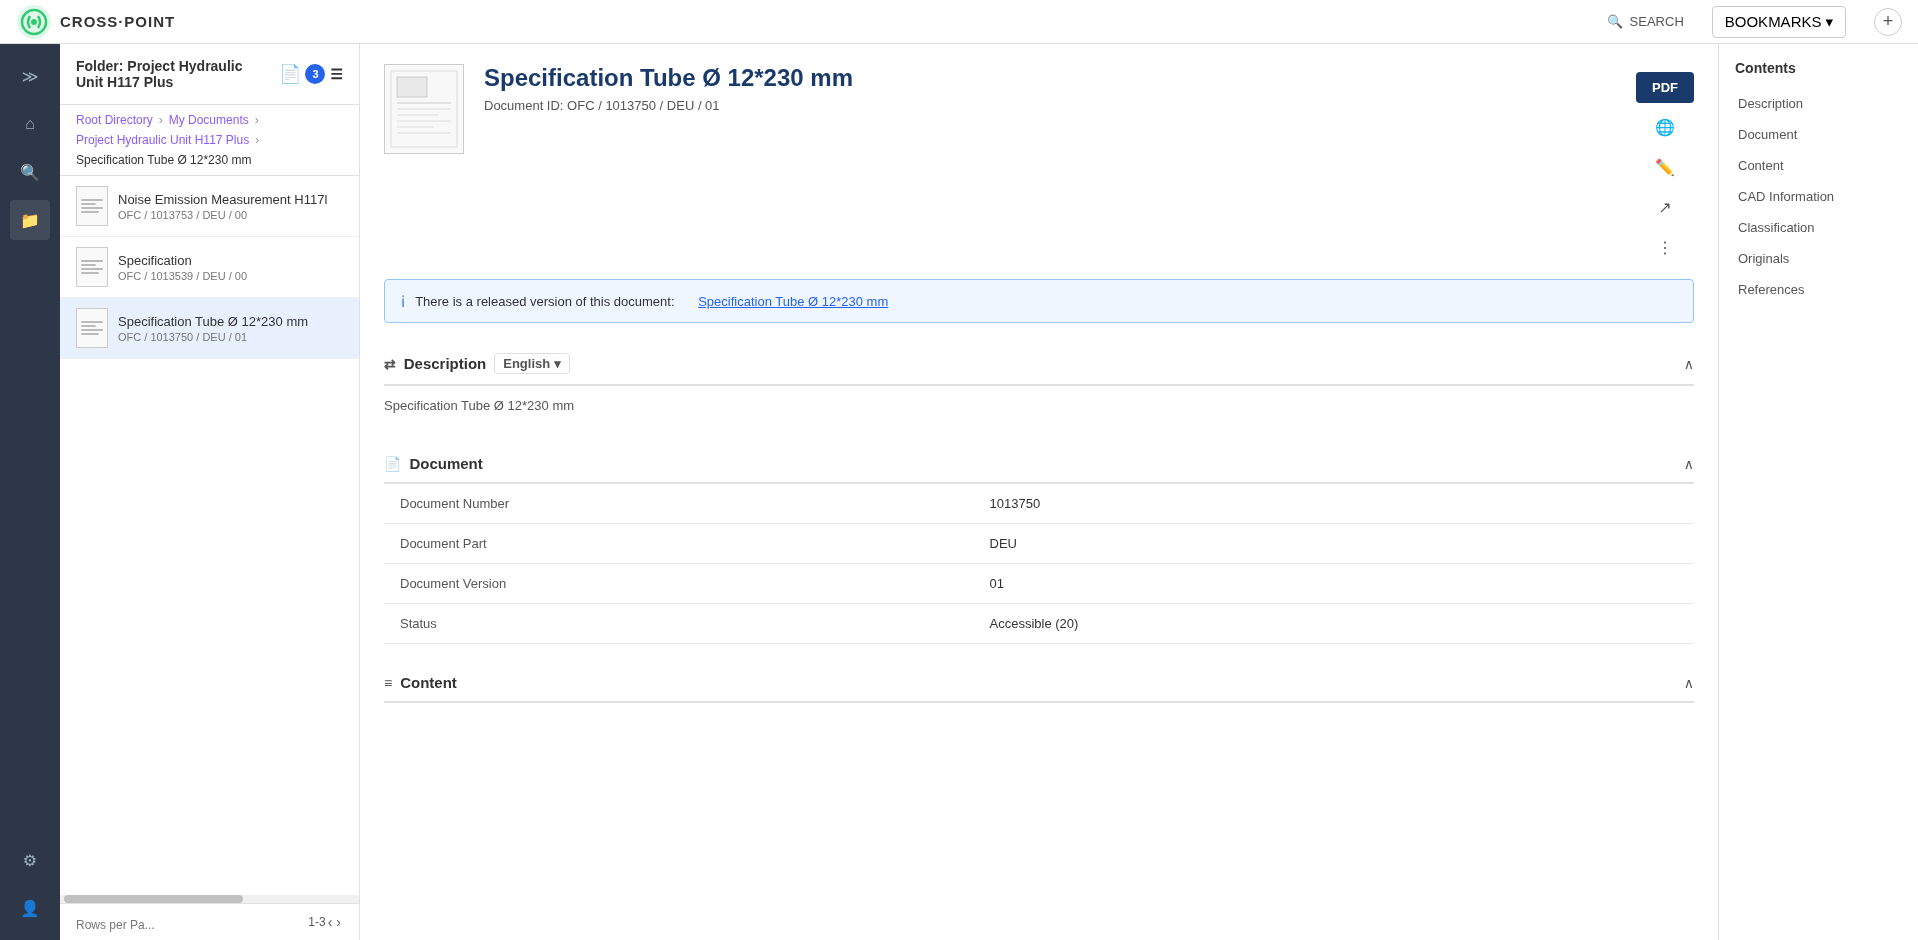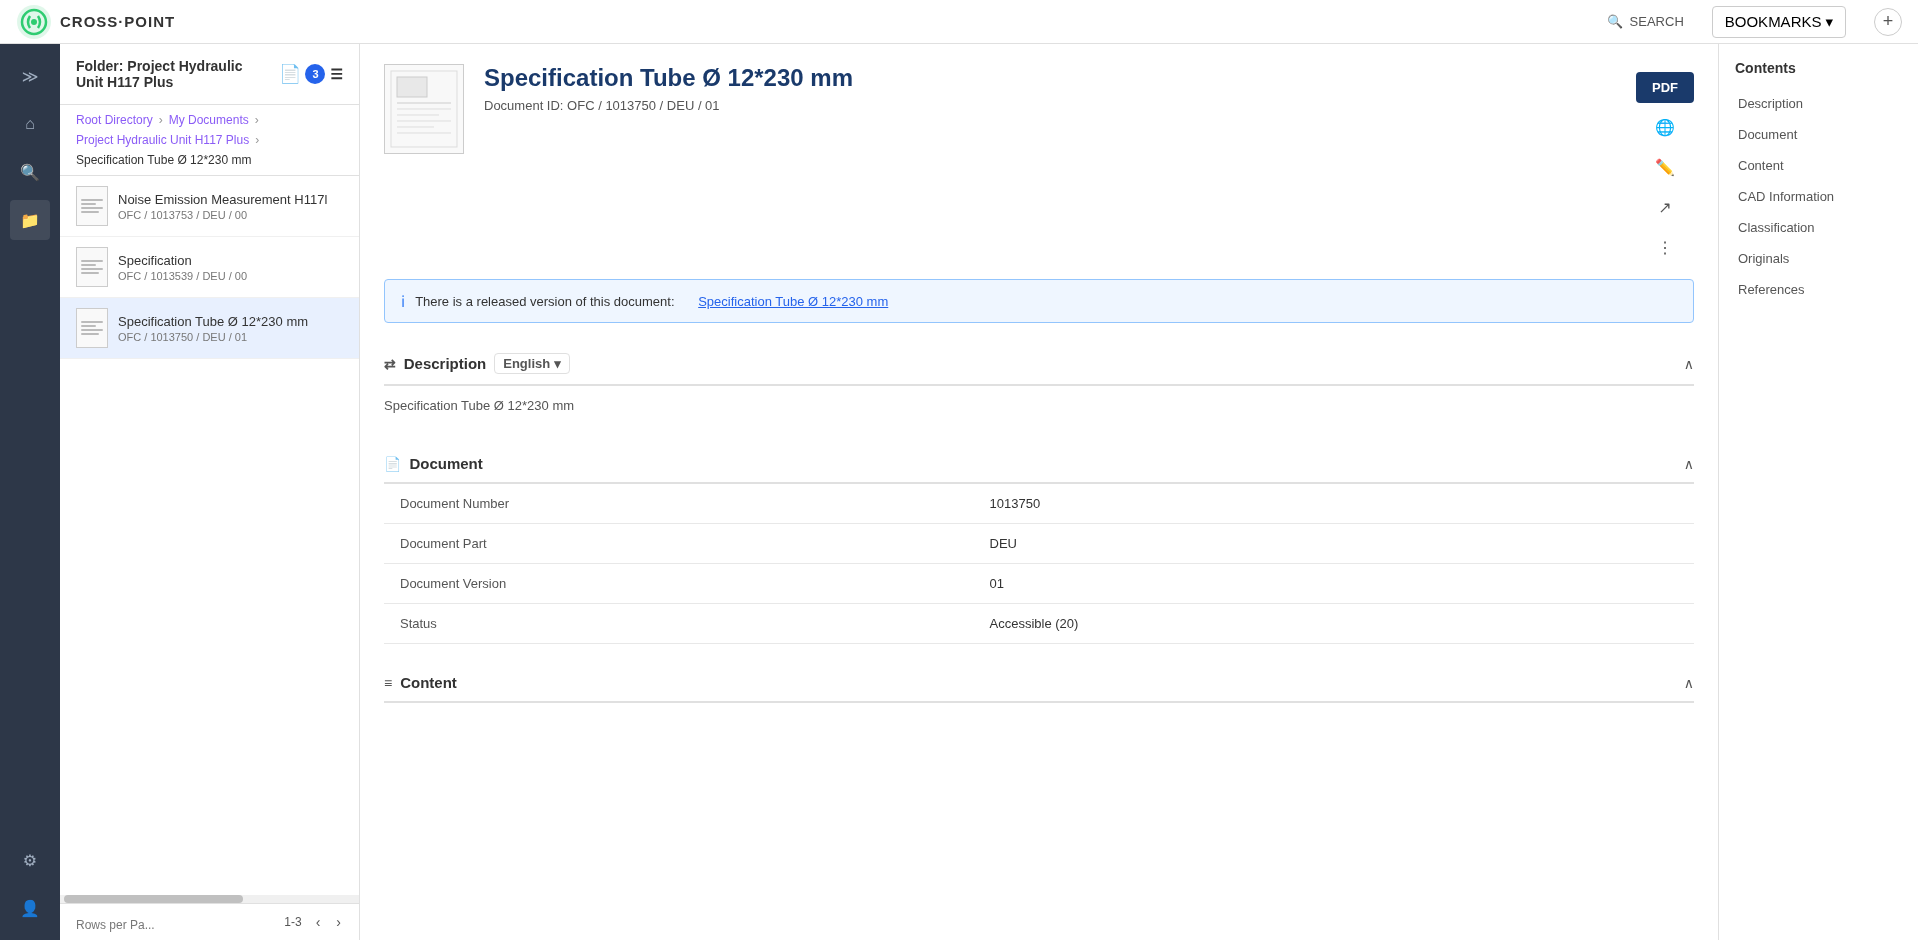--- a/index.html
+++ b/index.html
@@ -77,21 +77,21 @@
     .doc-thumb-line { height: 2px; background: #bbb; border-radius: 1px; }
     .doc-info { flex: 1; min-width: 0; }
     .doc-name { font-size: 13px; color: #333; font-weight: 500; white-space: nowrap; overflow: hidden; text-overflow: ellipsis; }
     .doc-id { font-size: 11px; color: #777; margin-top: 2px; }
 
     .doc-list-footer {
       padding: 8px 16px; border-top: 1px solid #e0e0e0; display: flex;
       align-items: flex-end; justify-content: space-between;
     }
     .rows-per-page { font-size: 12px; color: #777; }
-    .pagination { display: flex; align-items: center; gap: 12px; }
+    .pagination { display: flex; align-items: center; gap: 0; }
     .pagination span { font-size: 12px; color: #555; }
     .pagination button {
       background: none; border: none; cursor: pointer; color: #555; font-size: 14px; padding: 2px;
     }
     .scrollbar-area { height: 8px; background: #f0f0f0; position: relative; }
     .scrollbar-thumb { height: 8px; background: #c0c0c0; border-radius: 4px; width: 60%; margin-left: 4px; }
 
     
     .main-content { flex: 1; overflow-y: auto; padding: 0; display: flex; flex-direction: column; }
 

